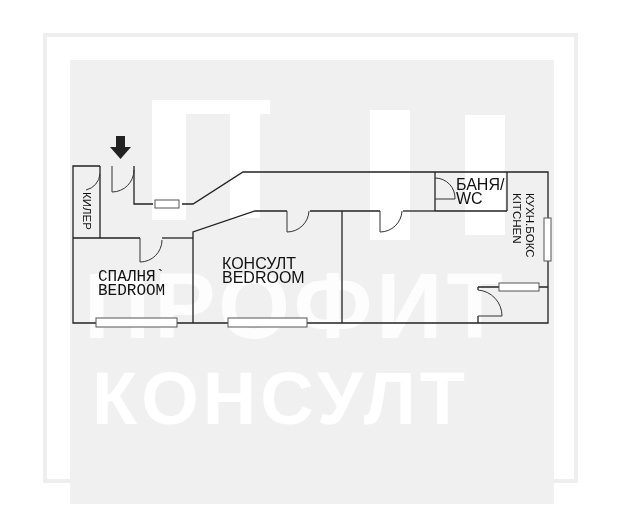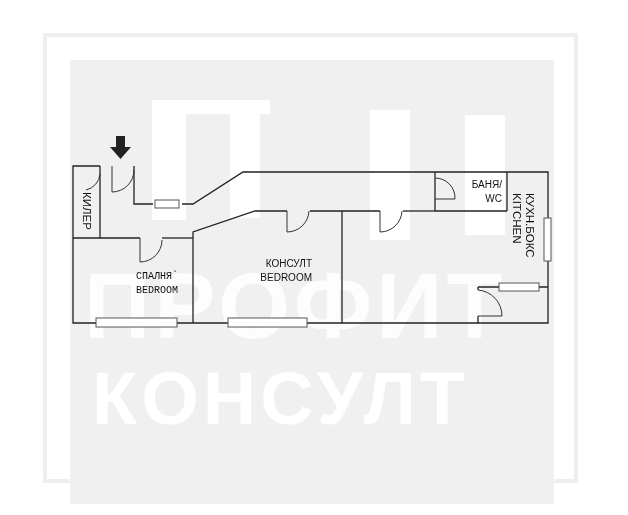--- a/index.html
+++ b/index.html
@@ -2,21 +2,21 @@
 <html><head>
 <meta charset="utf-8">
 <style>
   html,body{margin:0;padding:0;background:#ffffff;}
   body{width:628px;height:515px;position:relative;overflow:hidden;font-family:"Liberation Sans","DejaVu Sans",sans-serif;}
   .wm-outer{position:absolute;left:43px;top:33px;width:535px;height:450px;border:4px solid #eeeeee;box-sizing:border-box;}
   .wm-inner{position:absolute;left:70px;top:60px;width:484px;height:444px;background:#f0f0f0;}
   .wm-block{position:absolute;background:#ffffff;}
   .wm-text{position:absolute;color:#ffffff;font-weight:bold;letter-spacing:4px;}
   svg.plan{position:absolute;left:0;top:0;}
-  .lbl{position:absolute;font-size:10px;color:#111;text-align:right;line-height:14px;}
+  .lbl{position:absolute;font-size:16px;color:#111;text-align:left;line-height:14px;}
   .vlbl{position:absolute;font-size:11.5px;color:#111;writing-mode:vertical-rl;line-height:13px;}
 </style>
 </head>
 <body>
 
 <div class="wm-outer"></div>
 <div class="wm-inner">
 
   <div class="wm-block" style="left:82px;top:40px;width:118px;height:14px;"></div>
   <div class="wm-block" style="left:82px;top:40px;width:34px;height:120px;"></div>

